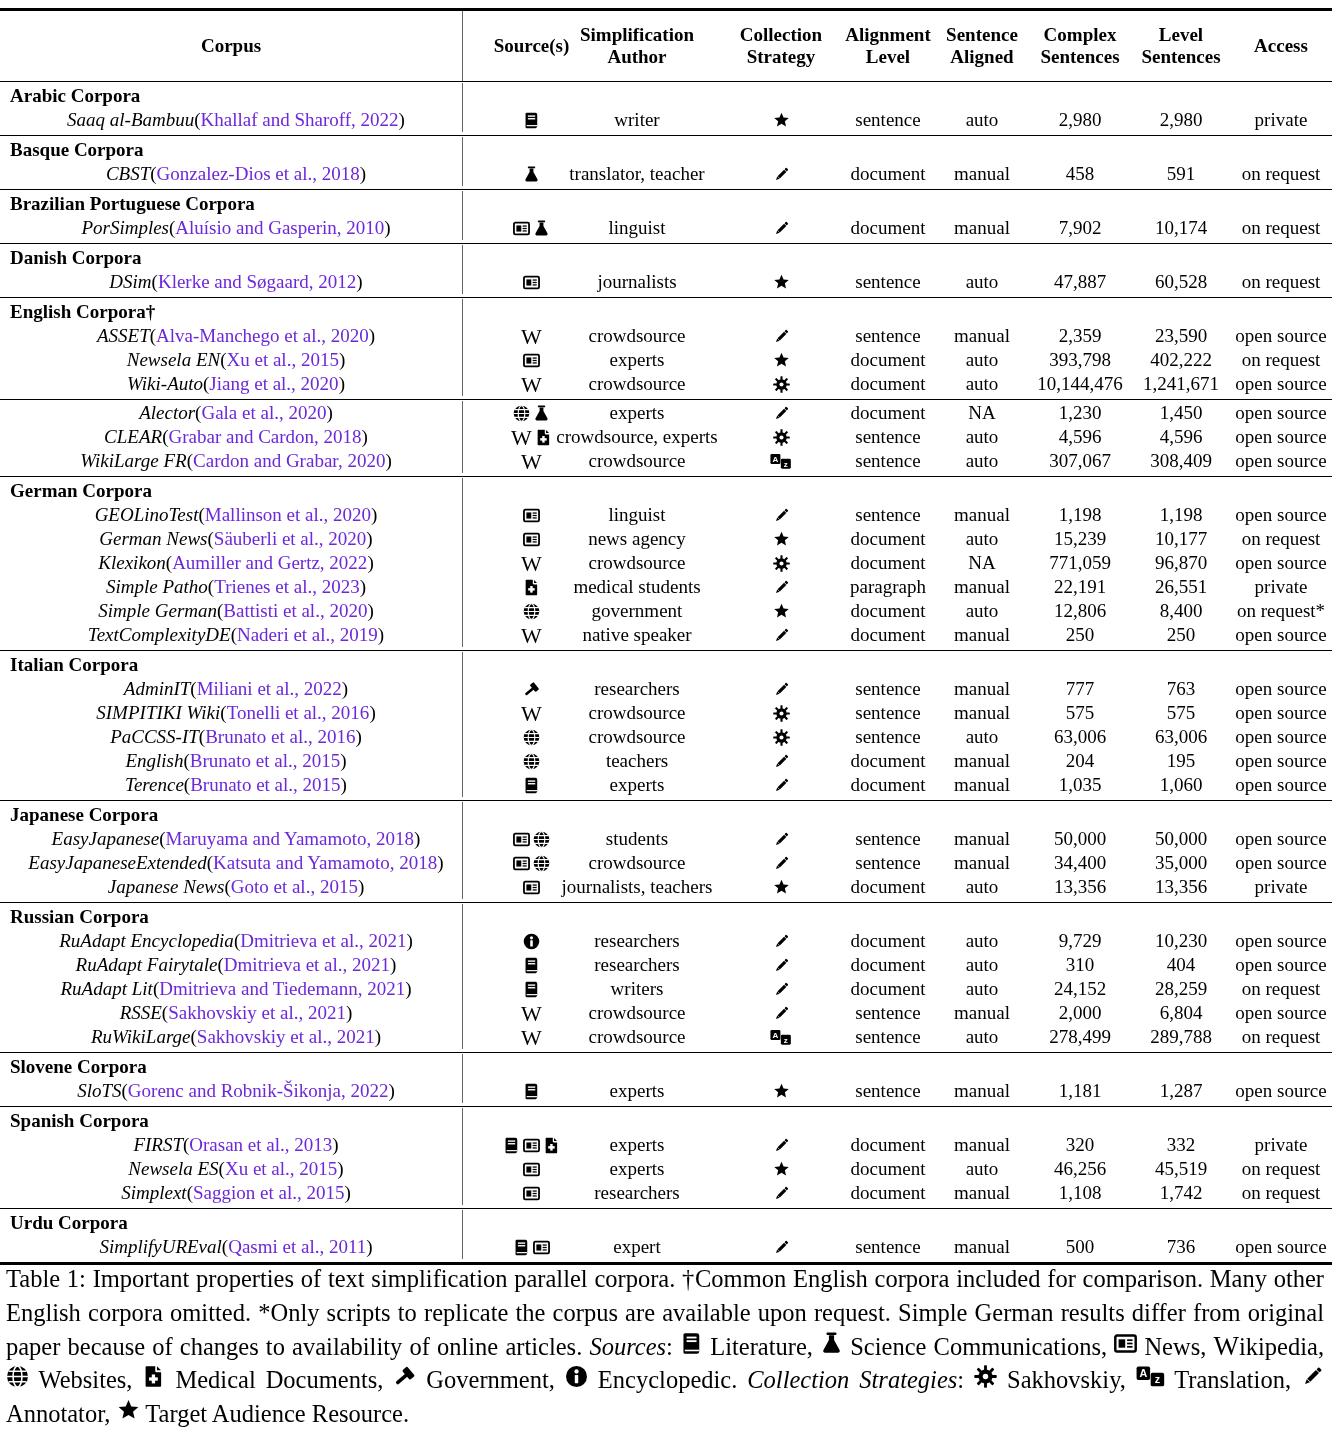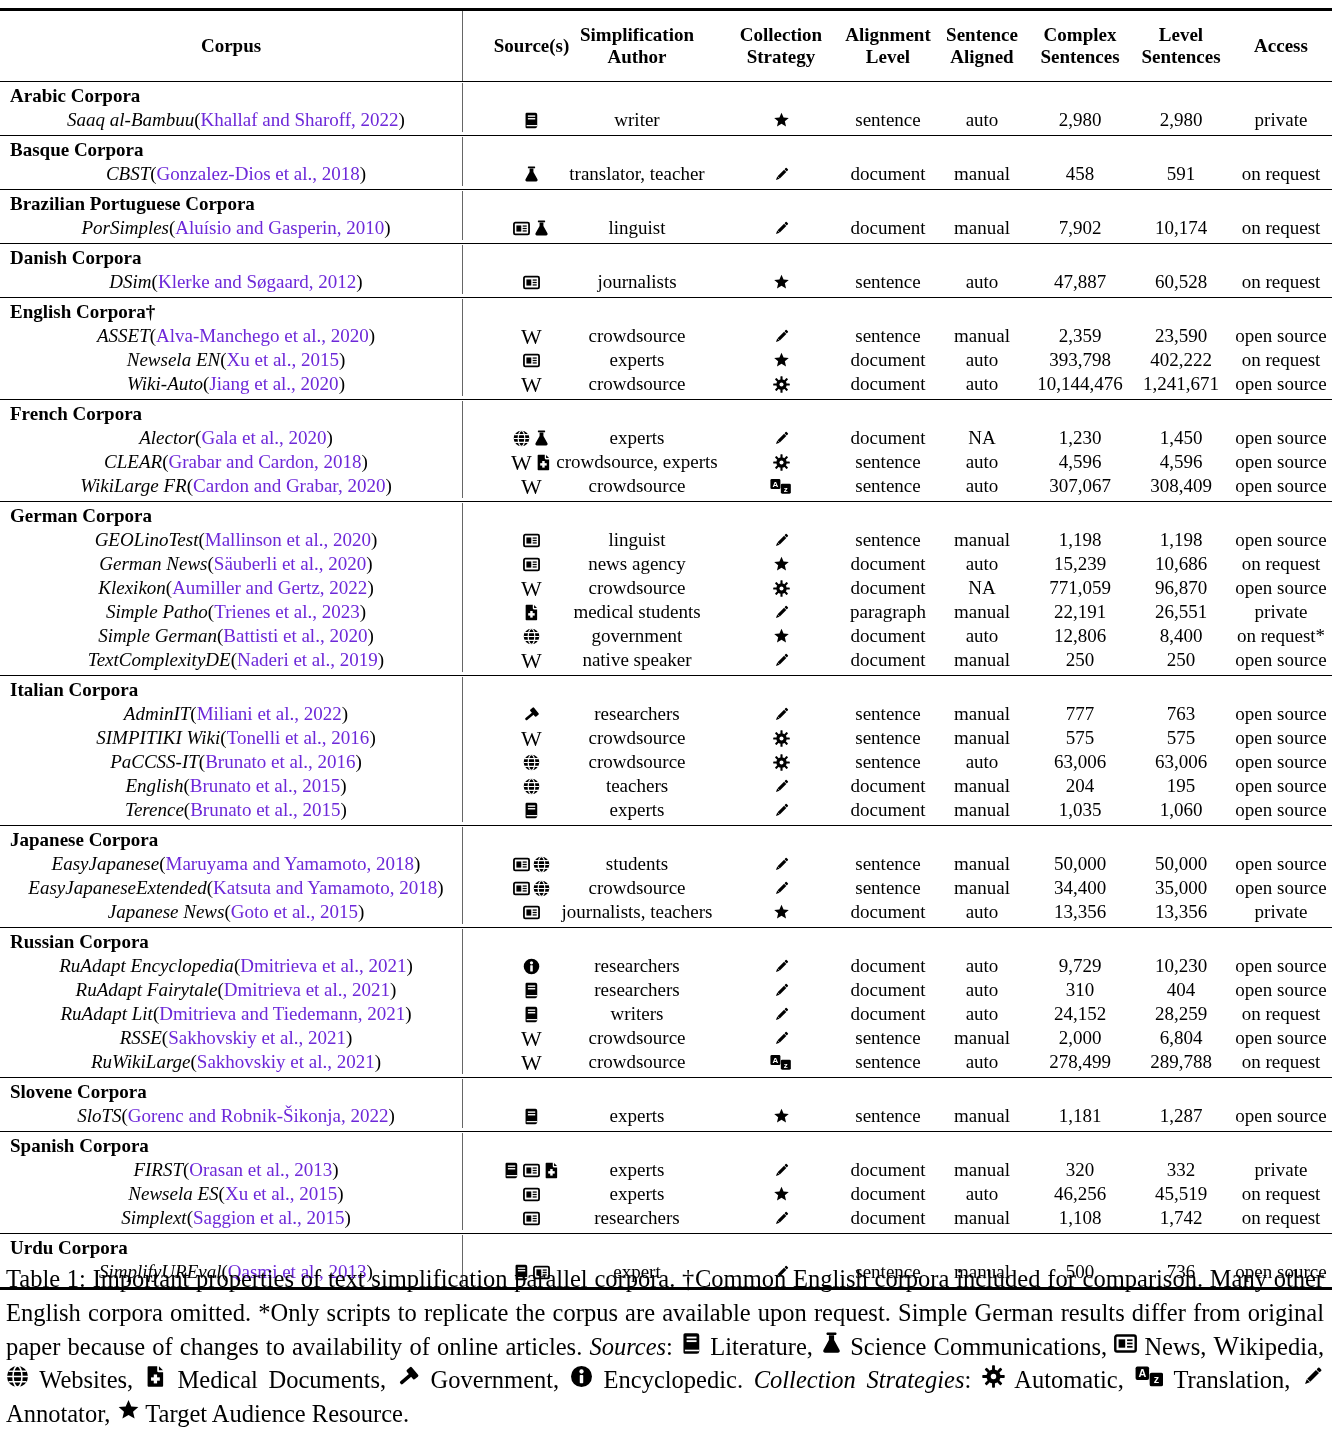--- a/index.html
+++ b/index.html
@@ -278,21 +278,20 @@
               </svg>
             </span>
           </div>
           <div class="cell ">document</div>
           <div class="cell ">auto</div>
           <div class="cell ">10,144,476</div>
           <div class="cell ">1,241,671</div>
           <div class="cell ">open source</div>
         </div>
         <div class="grid section">
-          <div class="title-cell">French Corpora</div>
           <div class="title-spacer vline"></div>
           <div class="cell corpus">
             <span>Alector</span>
             <span class="paren"> (</span>
             <a class="cite">Gala et al., 2020</a>
             <span class="paren">)</span>
           </div>
           <div class="cell vline srcs">
             <span class="icn">
               <svg viewBox="0 0 16 16">
@@ -452,21 +451,21 @@
           <div class="cell">
             <span class="icn">
               <svg viewBox="0 0 16 16">
                 <path d="M8 0.7l1.95 4.5 4.9 0.42-3.7 3.2 1.1 4.8L8 11.05 3.75 13.62l1.1-4.8-3.7-3.2 4.9-0.42z"></path>
               </svg>
             </span>
           </div>
           <div class="cell ">document</div>
           <div class="cell ">auto</div>
           <div class="cell ">15,239</div>
-          <div class="cell ">10,686</div>
+          <div class="cell ">10,177</div>
           <div class="cell ">on request</div>
           <div class="cell corpus">
             <span>Klexikon</span>
             <span class="paren"> (</span>
             <a class="cite">Aumiller and Gertz, 2022</a>
             <span class="paren">)</span>
           </div>
           <div class="cell vline srcs">
             <span class="icn w-icn">W</span>
           </div>
@@ -1185,21 +1184,21 @@
           <div class="cell ">1,108</div>
           <div class="cell ">1,742</div>
           <div class="cell ">on request</div>
         </div>
         <div class="grid section">
           <div class="title-cell">Urdu Corpora</div>
           <div class="title-spacer vline"></div>
           <div class="cell corpus">
             <span>SimplifyUREval</span>
             <span class="paren"> (</span>
-            <a class="cite">Qasmi et al., 2013</a>
+            <a class="cite">Qasmi et al., 2011</a>
             <span class="paren">)</span>
           </div>
           <div class="cell vline srcs">
             <span class="icn">
               <svg viewBox="0 0 16 16">
                 <path d="M3.5 0.8h8.2a1.7 1.7 0 0 1 1.7 1.7v11a1.7 1.7 0 0 1-1.7 1.7H3.5A1.1 1.1 0 0 1 2.4 14.1V1.9A1.1 1.1 0 0 1 3.5 0.8z"></path>
                 <rect x="4.6" y="3.2" width="6.9" height="1.3" fill="#fff"></rect>
                 <rect x="4.6" y="5.7" width="6.9" height="1.3" fill="#fff"></rect>
                 <rect x="3.4" y="12.3" width="10" height="1.1" fill="#fff"></rect>
               </svg>
@@ -1293,21 +1292,21 @@
             <rect x="7" y="0.2" width="2" height="3.6" rx="0.5" transform="rotate(0 8 8)"></rect>
             <rect x="7" y="0.2" width="2" height="3.6" rx="0.5" transform="rotate(45 8 8)"></rect>
             <rect x="7" y="0.2" width="2" height="3.6" rx="0.5" transform="rotate(90 8 8)"></rect>
             <rect x="7" y="0.2" width="2" height="3.6" rx="0.5" transform="rotate(135 8 8)"></rect>
             <rect x="7" y="0.2" width="2" height="3.6" rx="0.5" transform="rotate(180 8 8)"></rect>
             <rect x="7" y="0.2" width="2" height="3.6" rx="0.5" transform="rotate(225 8 8)"></rect>
             <rect x="7" y="0.2" width="2" height="3.6" rx="0.5" transform="rotate(270 8 8)"></rect>
             <rect x="7" y="0.2" width="2" height="3.6" rx="0.5" transform="rotate(315 8 8)"></rect>
             <circle cx="8" cy="8" r="1.9" fill="#fff"></circle>
           </svg>
-        </span><span> Automatic, </span><span class="icn">
+        </span><span> Sakhovskiy, </span><span class="icn">
           <svg viewBox="0 0 20 16">
             <rect x="0.4" y="1" width="9.4" height="9.4" rx="1.3"></rect>
             <text x="5.1" y="8.4" font-size="7.5" fill="#fff" text-anchor="middle" font-family="Liberation Sans,sans-serif" font-weight="bold">A</text>
             <rect x="10.2" y="5.4" width="9.4" height="9.4" rx="1.3"></rect>
             <text x="14.9" y="12.8" font-size="7.5" fill="#fff" text-anchor="middle" font-family="Liberation Sans,sans-serif" font-weight="bold">z</text>
           </svg>
         </span><span> Translation, </span><span class="icn">
           <svg viewBox="0 0 16 16">
             <g transform="rotate(45 8 8)">
               <rect x="6.5" y="0.3" width="3" height="2.3" rx="0.7"></rect>

